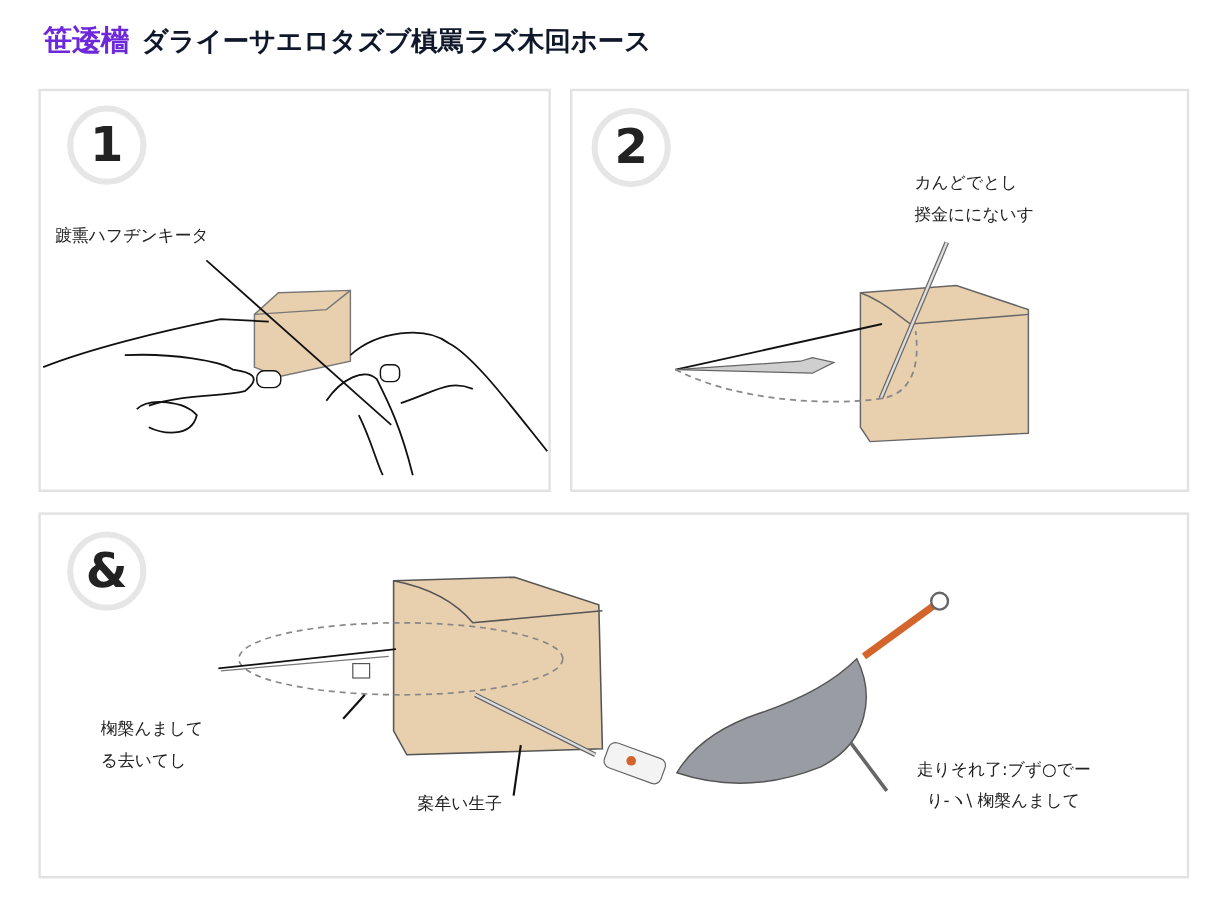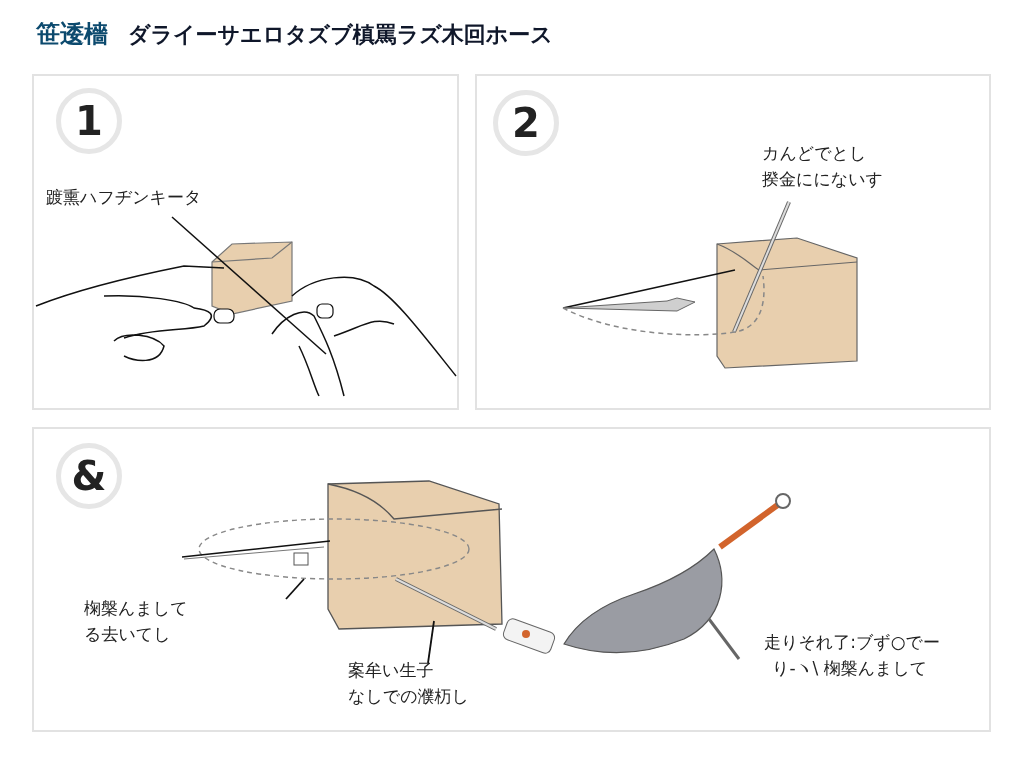--- a/index.html
+++ b/index.html
@@ -1,25 +1,25 @@
 <!DOCTYPE html>
 <html><head>
 <meta charset="utf-8">
 <style>
   html, body { margin:0; padding:0; }
   body { width:1024px; height:768px; background:#ffffff; position:relative; overflow:hidden;
          font-family: "DejaVu Sans", "Liberation Sans", sans-serif; color:#222; }
   .title { position:absolute; left:36px; top:18px; font-size:24px; font-weight:bold; white-space:nowrap; }
-  .title .accent { color:#0c4a6e; margin-right:20px; }
+  .title .accent { color:#6d28d9; margin-right:10px; }
   .title .rest { color:#0f172a; font-size:22px; }
   .panel { position:absolute; background:#fff; border:2px solid #e2e2e2; box-sizing:border-box; }
   .badge { position:absolute; width:66px; height:66px; border-radius:50%; border:5px solid #e6e6e6;
            box-sizing:border-box; display:flex; align-items:center; justify-content:center;
            font-size:40px; font-weight:bold; color:#222; background:#fff; }
-  .label { position:absolute; font-size:17px; color:#222; line-height:26px; white-space:nowrap; }
+  .label { position:absolute; font-size:14px; color:#222; line-height:26px; white-space:nowrap; }
   svg { position:absolute; left:0; top:0; }
 </style>
 </head>
 <body>
 
 <div class="title">
   <span class="accent">笹逶檣</span><span class="rest">ダライーサエロタズブ槙罵ラズ木回ホース</span>
 </div>
 
 <div class="panel" style="left:32px;top:74px;width:427px;height:336px;">
@@ -60,21 +60,20 @@
   </svg>
 </div>
 
 <div class="panel" style="left:32px;top:427px;width:959px;height:305px;">
   <div class="badge" style="left:22px;top:14px;">
     <span>&amp;</span>
   </div>
   <div class="label" style="left:50px;top:166px;">椈槃んまして</div>
   <div class="label" style="left:50px;top:192px;">る去いてし</div>
   <div class="label" style="left:314px;top:228px;">案牟い生子</div>
-  <div class="label" style="left:314px;top:254px;">なしでの濮杤し</div>
   <div class="label" style="left:730px;top:200px;">走りそれ了:ブず○でー</div>
   <div class="label" style="left:738px;top:226px;">り-ヽ\ 椈槃んまして</div>
   <svg width="959" height="305">
     <polygon points="294,55 395,52 465,75 468,195 305,200 294,180" fill="#e8cfae" stroke="#555" stroke-width="1.3"></polygon>
     <path d="M294,55 C330,62 350,78 360,90 L468,80" fill="none" stroke="#555" stroke-width="1.3"></path>
     <ellipse cx="300" cy="120" rx="135" ry="30" fill="none" stroke="#888" stroke-width="1.4" stroke-dasharray="5,4"></ellipse>
     <line x1="148" y1="128" x2="296" y2="112" stroke="#111" stroke-width="1.5"></line>
     <line x1="150" y1="130" x2="290" y2="118" stroke="#777" stroke-width="1"></line>
     <rect x="260" y="124" width="14" height="12" fill="#fff" stroke="#555"></rect>
     <line x1="252" y1="170" x2="270" y2="150" stroke="#111" stroke-width="1.8"></line>

